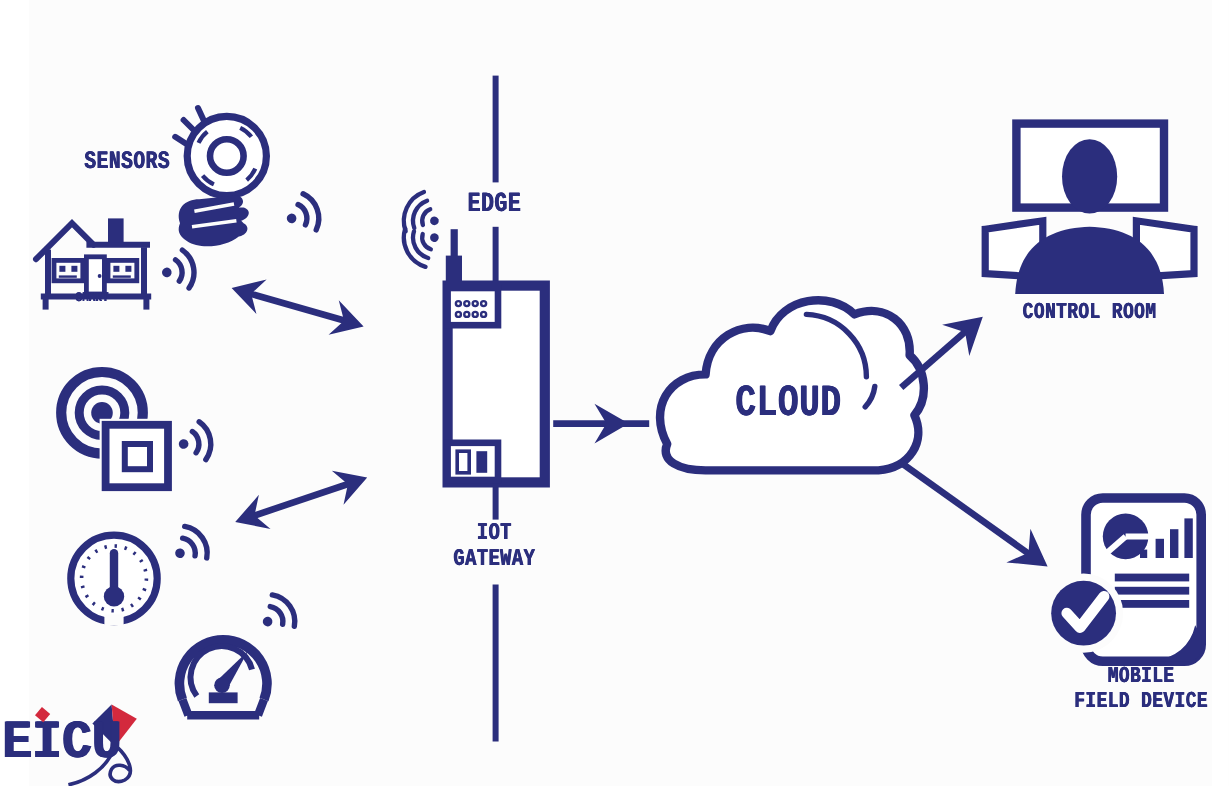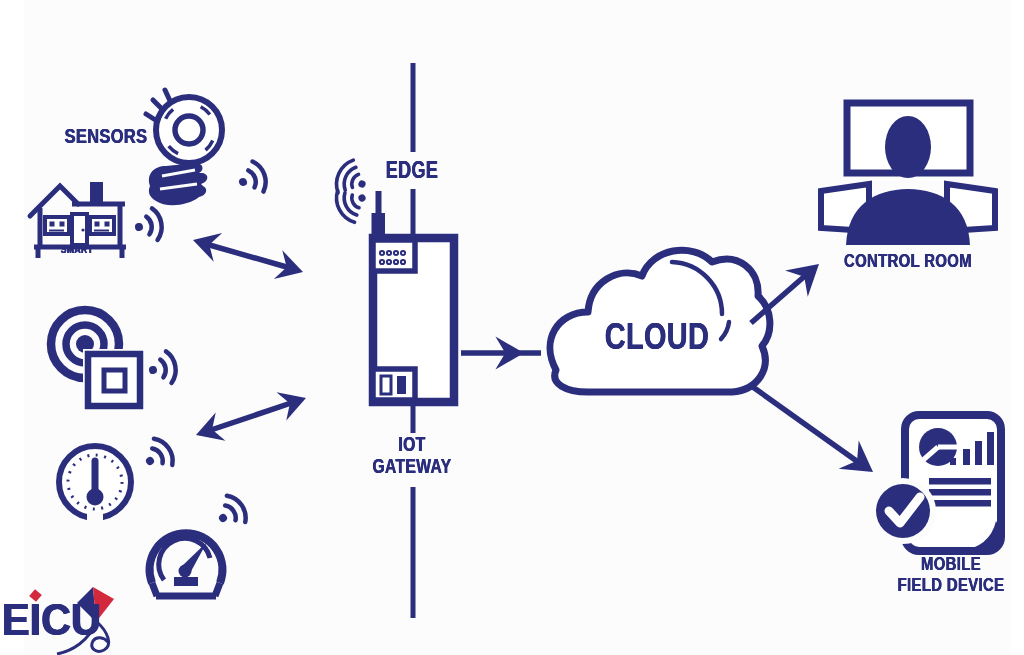--- a/index.html
+++ b/index.html
@@ -1,21 +1,21 @@
 <!DOCTYPE html>
 <html><head>
 <meta charset="utf-8">
 <style>
   html,body{margin:0;padding:0;}
   #canvas{
     position:relative;
     width:1024px;height:655px;
     background:#fcfcfc;
     overflow:hidden;
-    font-family:Liberation Sans, sans-serif;
+    font-family:Liberation Mono, monospace;
   }
   .edge-strip{position:absolute;top:0;height:655px;background:#ffffff;}
   #strip-left{left:0;width:24px;}
   #strip-right{right:0;width:14px;}
   svg{position:absolute;left:0;top:0;}
   .lbl{
     position:absolute;
     font-weight:700;
     color:#2b2e7d;
     text-align:center;

